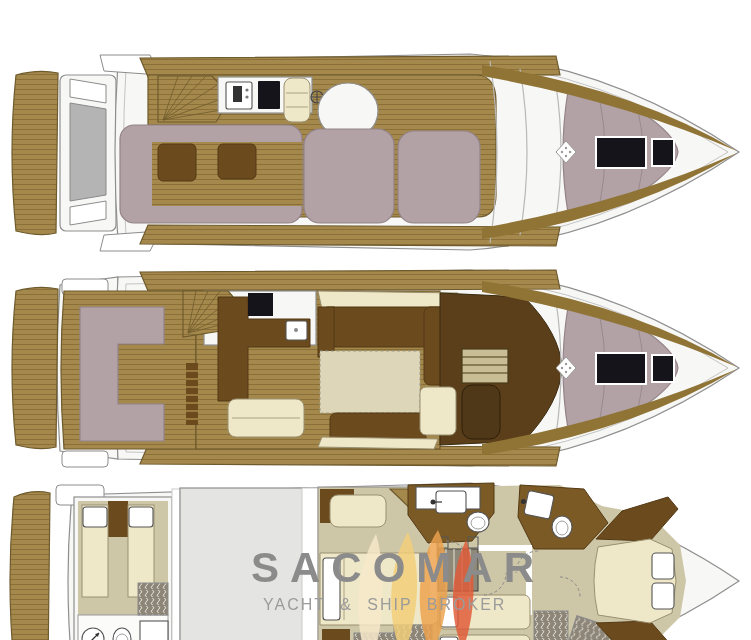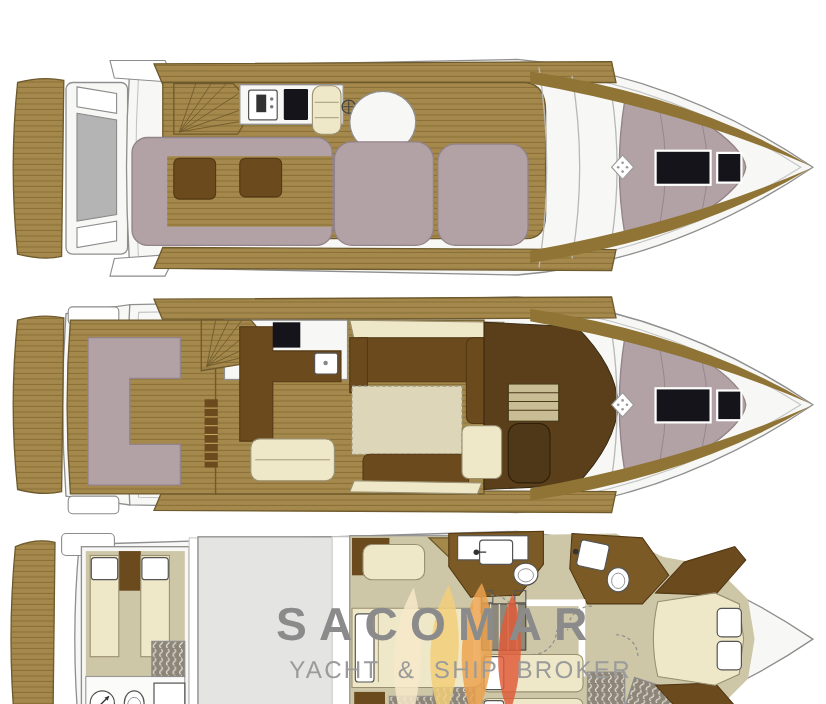--- a/index.html
+++ b/index.html
@@ -30,21 +30,21 @@
   .dash{fill:none;stroke:#8a8a8a;stroke-width:1;stroke-dasharray:3 2.5;}
   .wall{fill:#ffffff;}
   .fix{fill:#ffffff;stroke:#555;stroke-width:1.1;}
   .gray-garage{fill:#b4b4b4;stroke:#8a8a8a;stroke-width:1;}
   .tread{stroke:#d8d4c4;stroke-width:1.2;}
   
   .watermark{position:absolute;left:0;top:0;width:751px;height:640px;pointer-events:none;}
   .flame{position:absolute;left:336px;top:479px;opacity:.88;}
   .wm-title{position:absolute;left:251px;top:499px;font-weight:700;font-size:42px;
             letter-spacing:11px;color:var(--watermark-gray);white-space:nowrap;}
-  .wm-sub{position:absolute;left:263px;top:551px;font-weight:400;font-size:22px;
+  .wm-sub{position:absolute;left:263px;top:551px;font-weight:400;font-size:16px;
           letter-spacing:2px;word-spacing:8px;color:var(--watermark-sub-gray);white-space:nowrap;}
 </style>
 </head>
 <body>
 
 <div class="stage">
 <svg width="751" height="640" viewBox="0 0 751 640">
   <defs>
     <pattern id="planks" width="8" height="5" patternUnits="userSpaceOnUse">
       <rect width="8" height="5" class="pat-teak"></rect>

